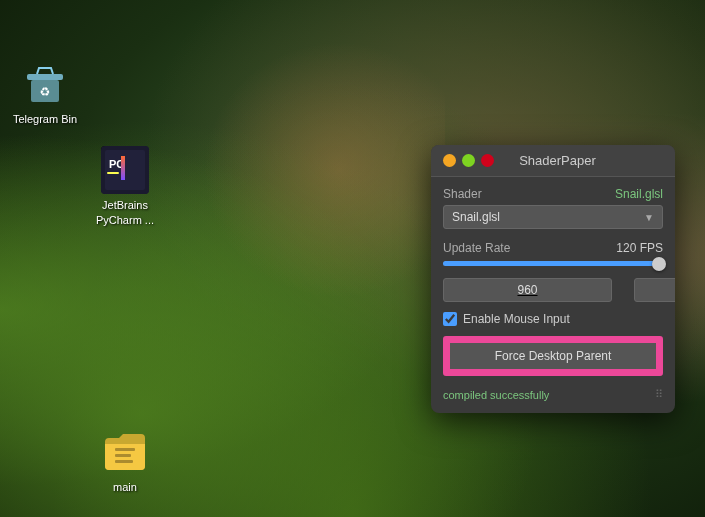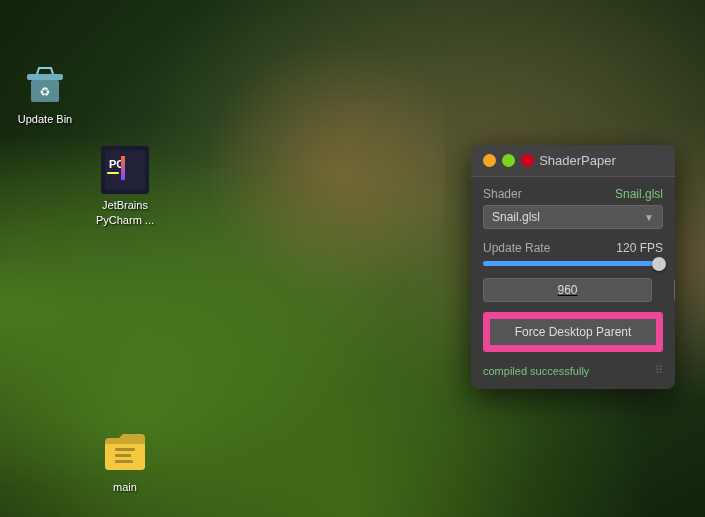--- a/index.html
+++ b/index.html
@@ -96,21 +96,21 @@
       background: linear-gradient(135deg, #000 0%, #1a1a2e 50%, #21213a 100%);
       border-radius: 4px;
       position: relative;
     }
 
     
     .shaderpaper-window {
       position: absolute;
       top: 145px;
       right: 30px;
-      width: 204px;
+      width: 244px;
       background: #3a3a3a;
       border-radius: 8px;
       box-shadow: 0 8px 32px rgba(0,0,0,0.7);
       overflow: hidden;
     }
 
     .window-titlebar {
       display: flex;
       align-items: center;
       justify-content: space-between;
@@ -321,21 +321,21 @@
     <div class="icon-row">
       <div class="desktop-icon">
         <div class="icon-img recycle-icon">
           <svg class="recycle-svg" viewBox="0 0 48 48" fill="none" xmlns="http://www.w3.org/2000/svg">
             <rect x="6" y="14" width="36" height="6" rx="2" fill="#87CEEB" opacity="0.8"></rect>
             <rect x="10" y="20" width="28" height="22" rx="2" fill="#87CEEB" opacity="0.6"></rect>
             <path d="M16 14 L18 8 L30 8 L32 14" stroke="#87CEEB" stroke-width="2" fill="none"></path>
             <text x="24" y="36" text-anchor="middle" fill="white" font-size="12">♻</text>
           </svg>
         </div>
-        <span class="icon-label">Update Bin</span>
+        <span class="icon-label">Telegram Bin</span>
       </div>
 
     </div>
 
     <div class="icon-row">
       <div style="width:70px"></div>
       <div class="desktop-icon">
         <div class="icon-img pycharm-icon">
           <svg viewBox="0 0 48 48" width="48" height="48">
             <rect width="48" height="48" rx="4" fill="#1a1a2e"></rect>
@@ -413,20 +413,24 @@
       </div>
 
       
       <div class="input-row">
         <input type="text" class="num-input" value="960" style="">
         <input type="text" class="num-input" value="540" style="">
 
       </div>
 
       
+      <div class="checkbox-row">
+        <input type="checkbox" class="checkbox" checked="" style="">
+        <span class="checkbox-label">Enable Mouse Input</span>
+      </div>
 
       
       <button class="force-btn">Force Desktop Parent</button>
 
       
       <div class="status-bar">
         <span class="status-text">compiled successfully</span>
         <span class="status-icon">⠿</span>
       </div>
     </div>

